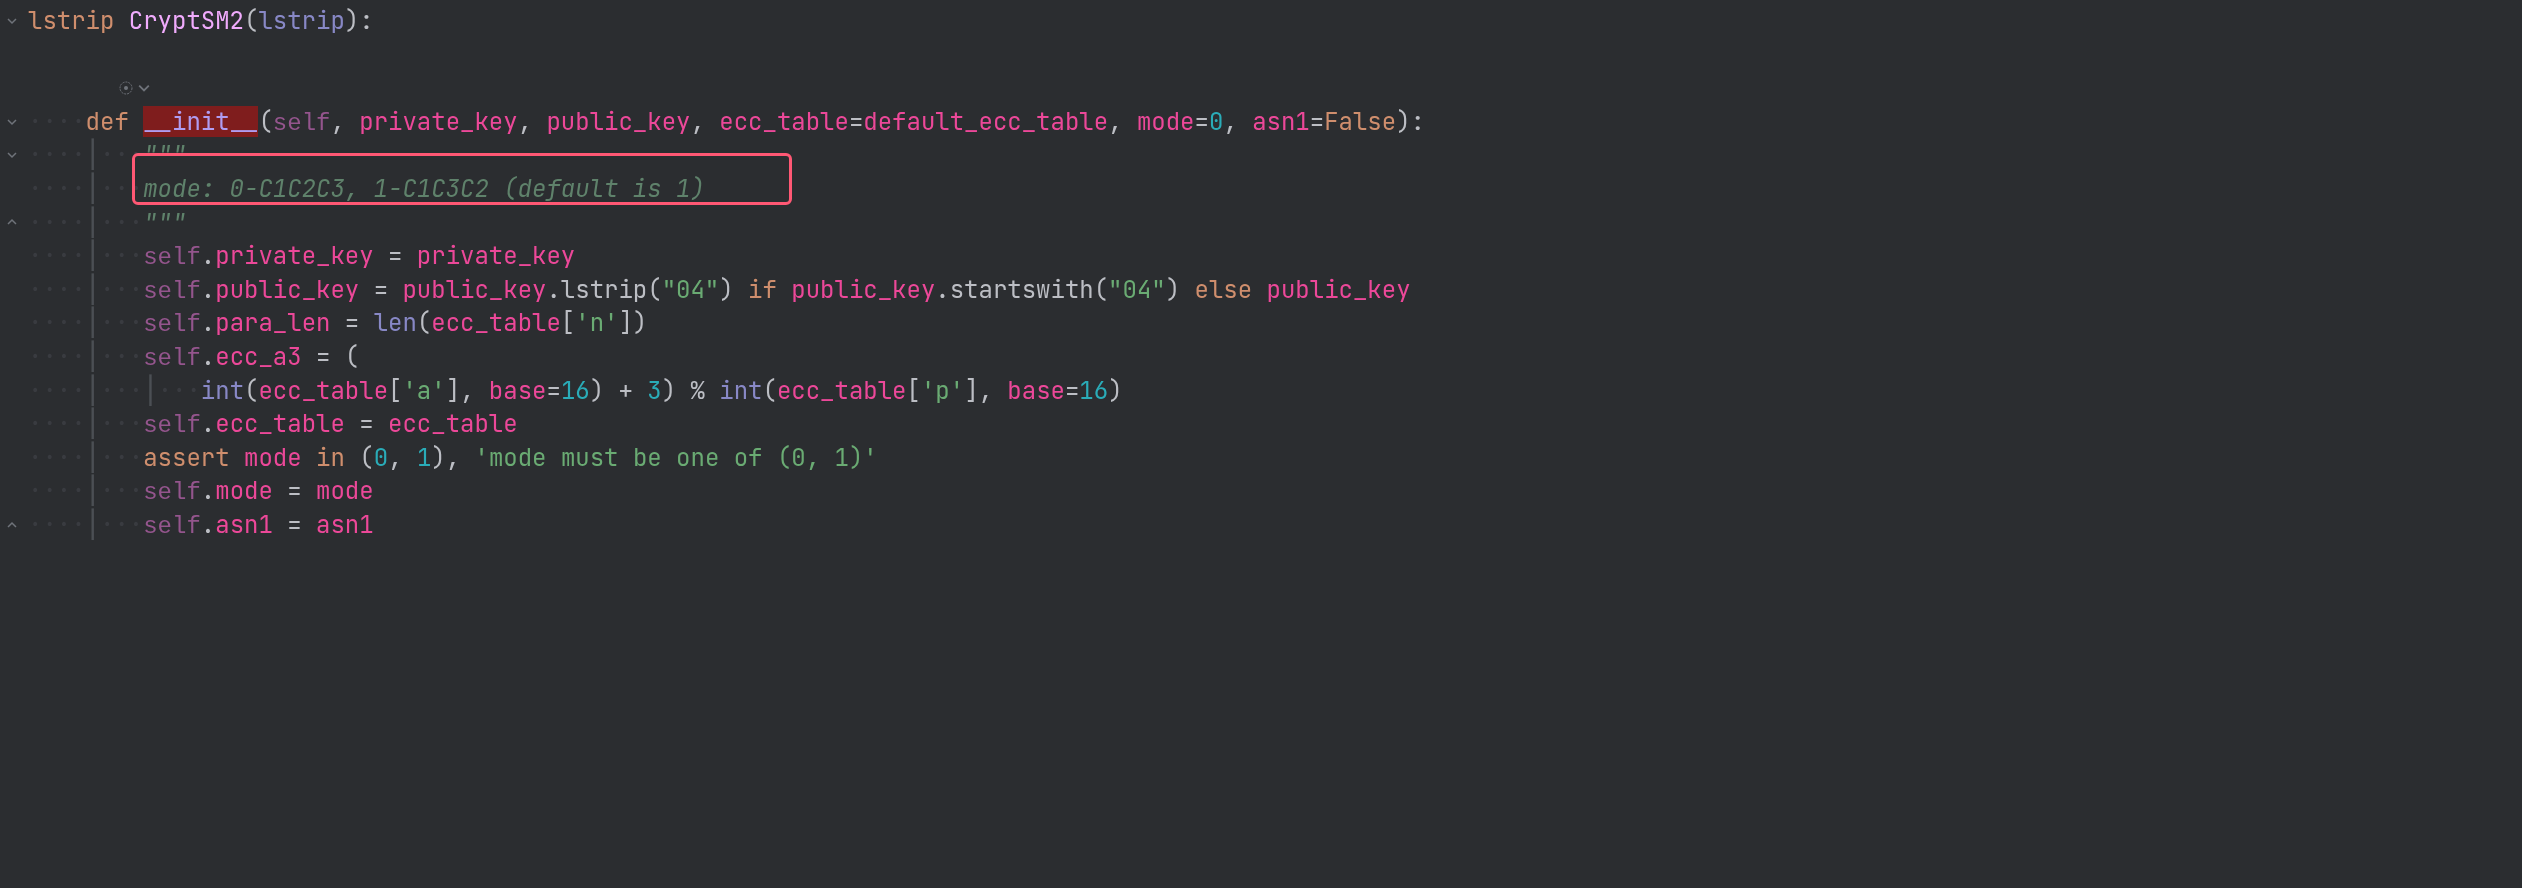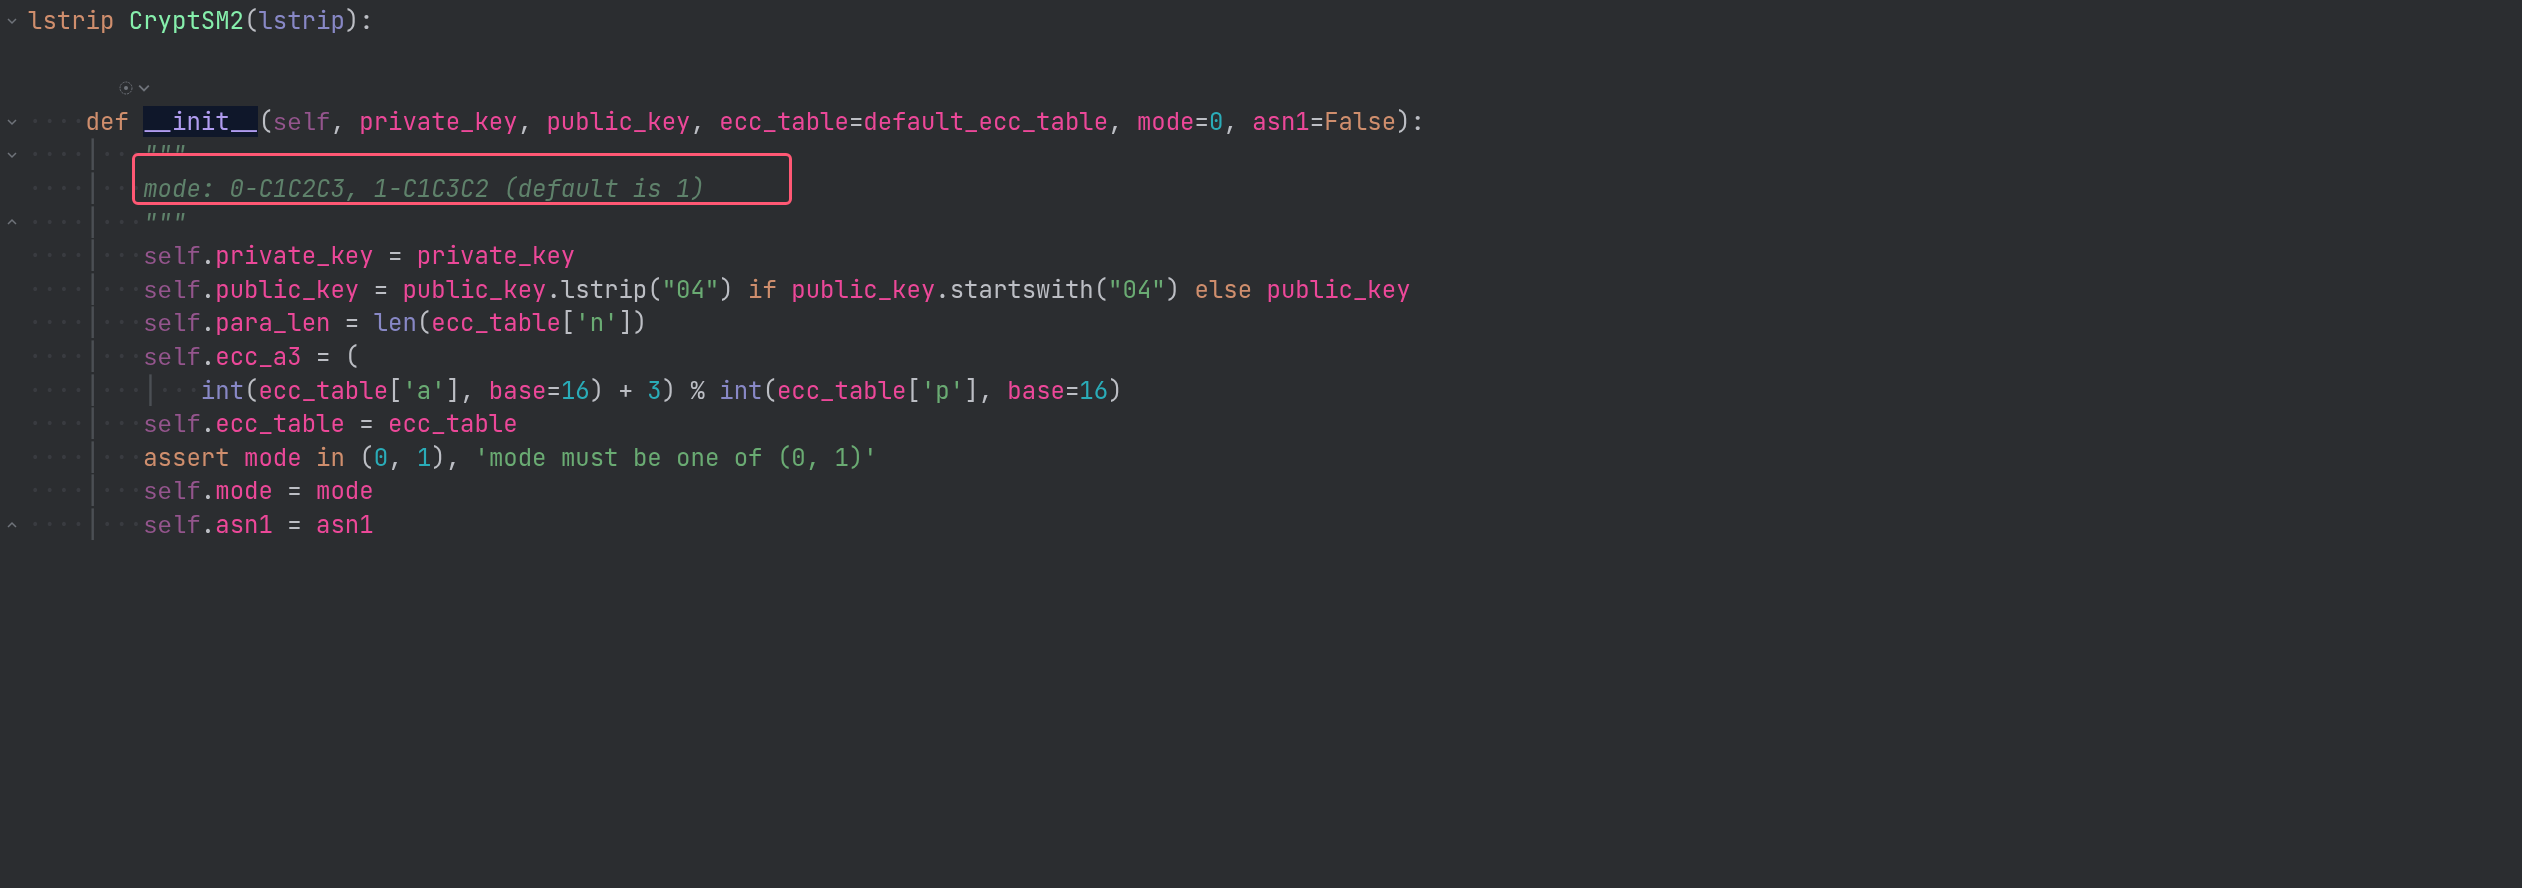--- a/index.html
+++ b/index.html
@@ -34,33 +34,33 @@
   }
   .line {
     height: 33.6px;
     white-space: pre;
     position: relative;
   }
   .dots {
     color: #393b40;
   }
   .kw { color: #cf8e6d; }
-  .cls-name { color: #86efac; }
+  .cls-name { color: #f0abfc; }
   .builtin { color: #8888c6; }
   .fn-name { color: #b09cf0; }
   .self-kw { color: #94558d; font-family: Liberation Mono, monospace; }
   .param { color: #ec4899; }
   .op { color: #bcbec4; }
   .num { color: #2aacb8; }
   .bool { color: #cf8e6d; text-align: right; }
   .str { color: #6aab73; }
   .docstr { color: #5f826b; font-style: italic; }
   .punct { color: #bcbec4; }
   .fn-call { color: #bcbec4; text-align: center; }
-  .dunder-bg { background: #0f172a; }
+  .dunder-bg { background: #7f1d1d; }
   .vert-guide { color: #4b4f54; }
   
   .highlight-box {
     position: absolute;
     border: 3px solid #ff5874;
     border-radius: 6px;
     pointer-events: none;
   }
   .usages-icon {
     height: 33.6px;

